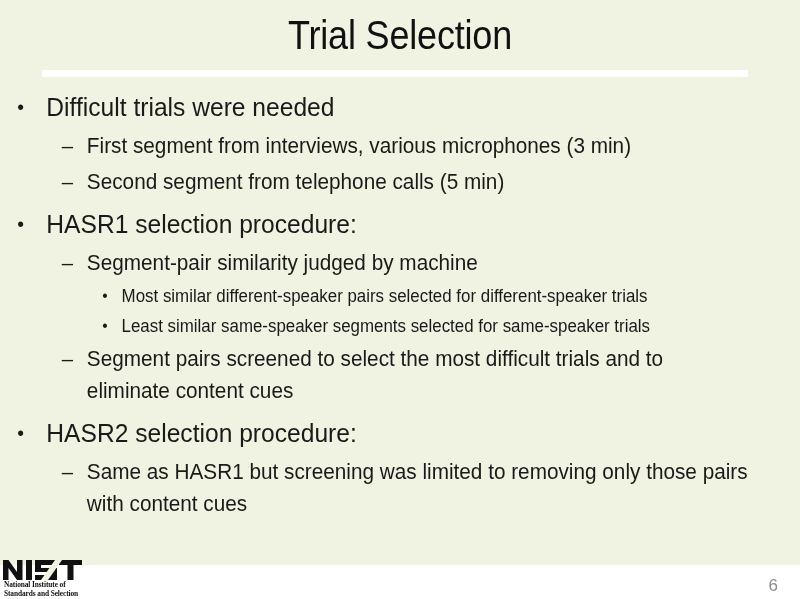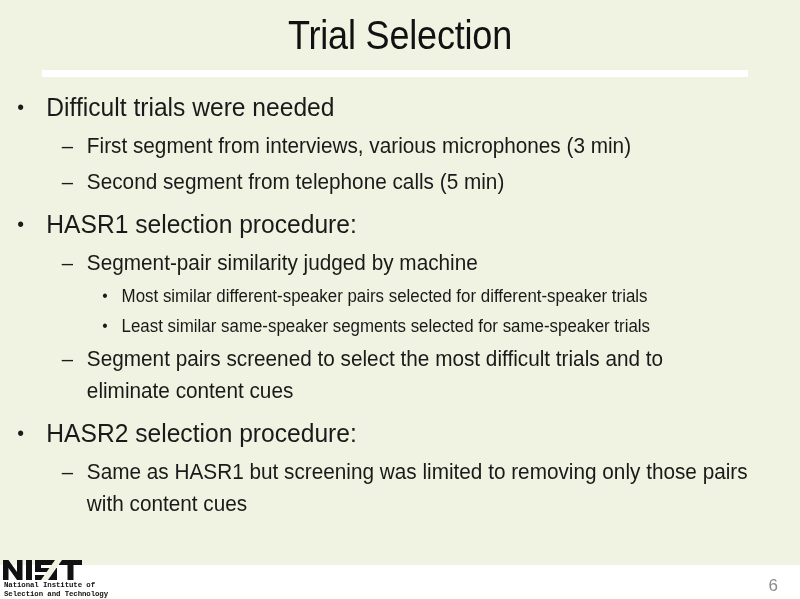--- a/index.html
+++ b/index.html
@@ -105,21 +105,21 @@
     background:#ffffff;
   }
 
   .nist-logo {
     position:absolute;
     left:3px; top:559px;
     width:128px; height:40px;
   }
   .nist-mark { display:block; }
   .nist-sub {
-    font-family:Liberation Mono, monospace;
+    font-family:Liberation Serif, serif;
     font-size:7.4px;
     font-weight:bold;
     line-height:8.6px;
     color:#111111;
     letter-spacing:-0.1px;
     margin-top:0px;
     padding-left:1px;
   }
 
   .page-number {
@@ -217,16 +217,16 @@
 
     <path d="M0 2 h11 l17 24 V2 h11 v40 H28 L11 18 v24 H0 Z" fill="#111111"></path>
 
     <path d="M46 2 h12 v40 H46 Z" fill="#111111"></path>
     <path d="M64 2 h44 v10 h-32 v6 h32 v24 h-44 v-10 h32 v-6 h-32 Z" fill="#111111"></path>
     <path d="M112 2 h46 v10 h-17 v30 h-12 V12 h-17 Z" fill="#111111"></path>
 
     <path d="M104 2 h14 l-28 40 h-14 Z" fill="#f0f2e2"></path>
   </svg>
   <div class="nist-sub">National Institute of</div>
-  <div class="nist-sub">Selection and Technology</div>
+  <div class="nist-sub">Standards and Selection</div>
 </div>
 
 <div class="page-number">6</div>
 
 </body></html>

